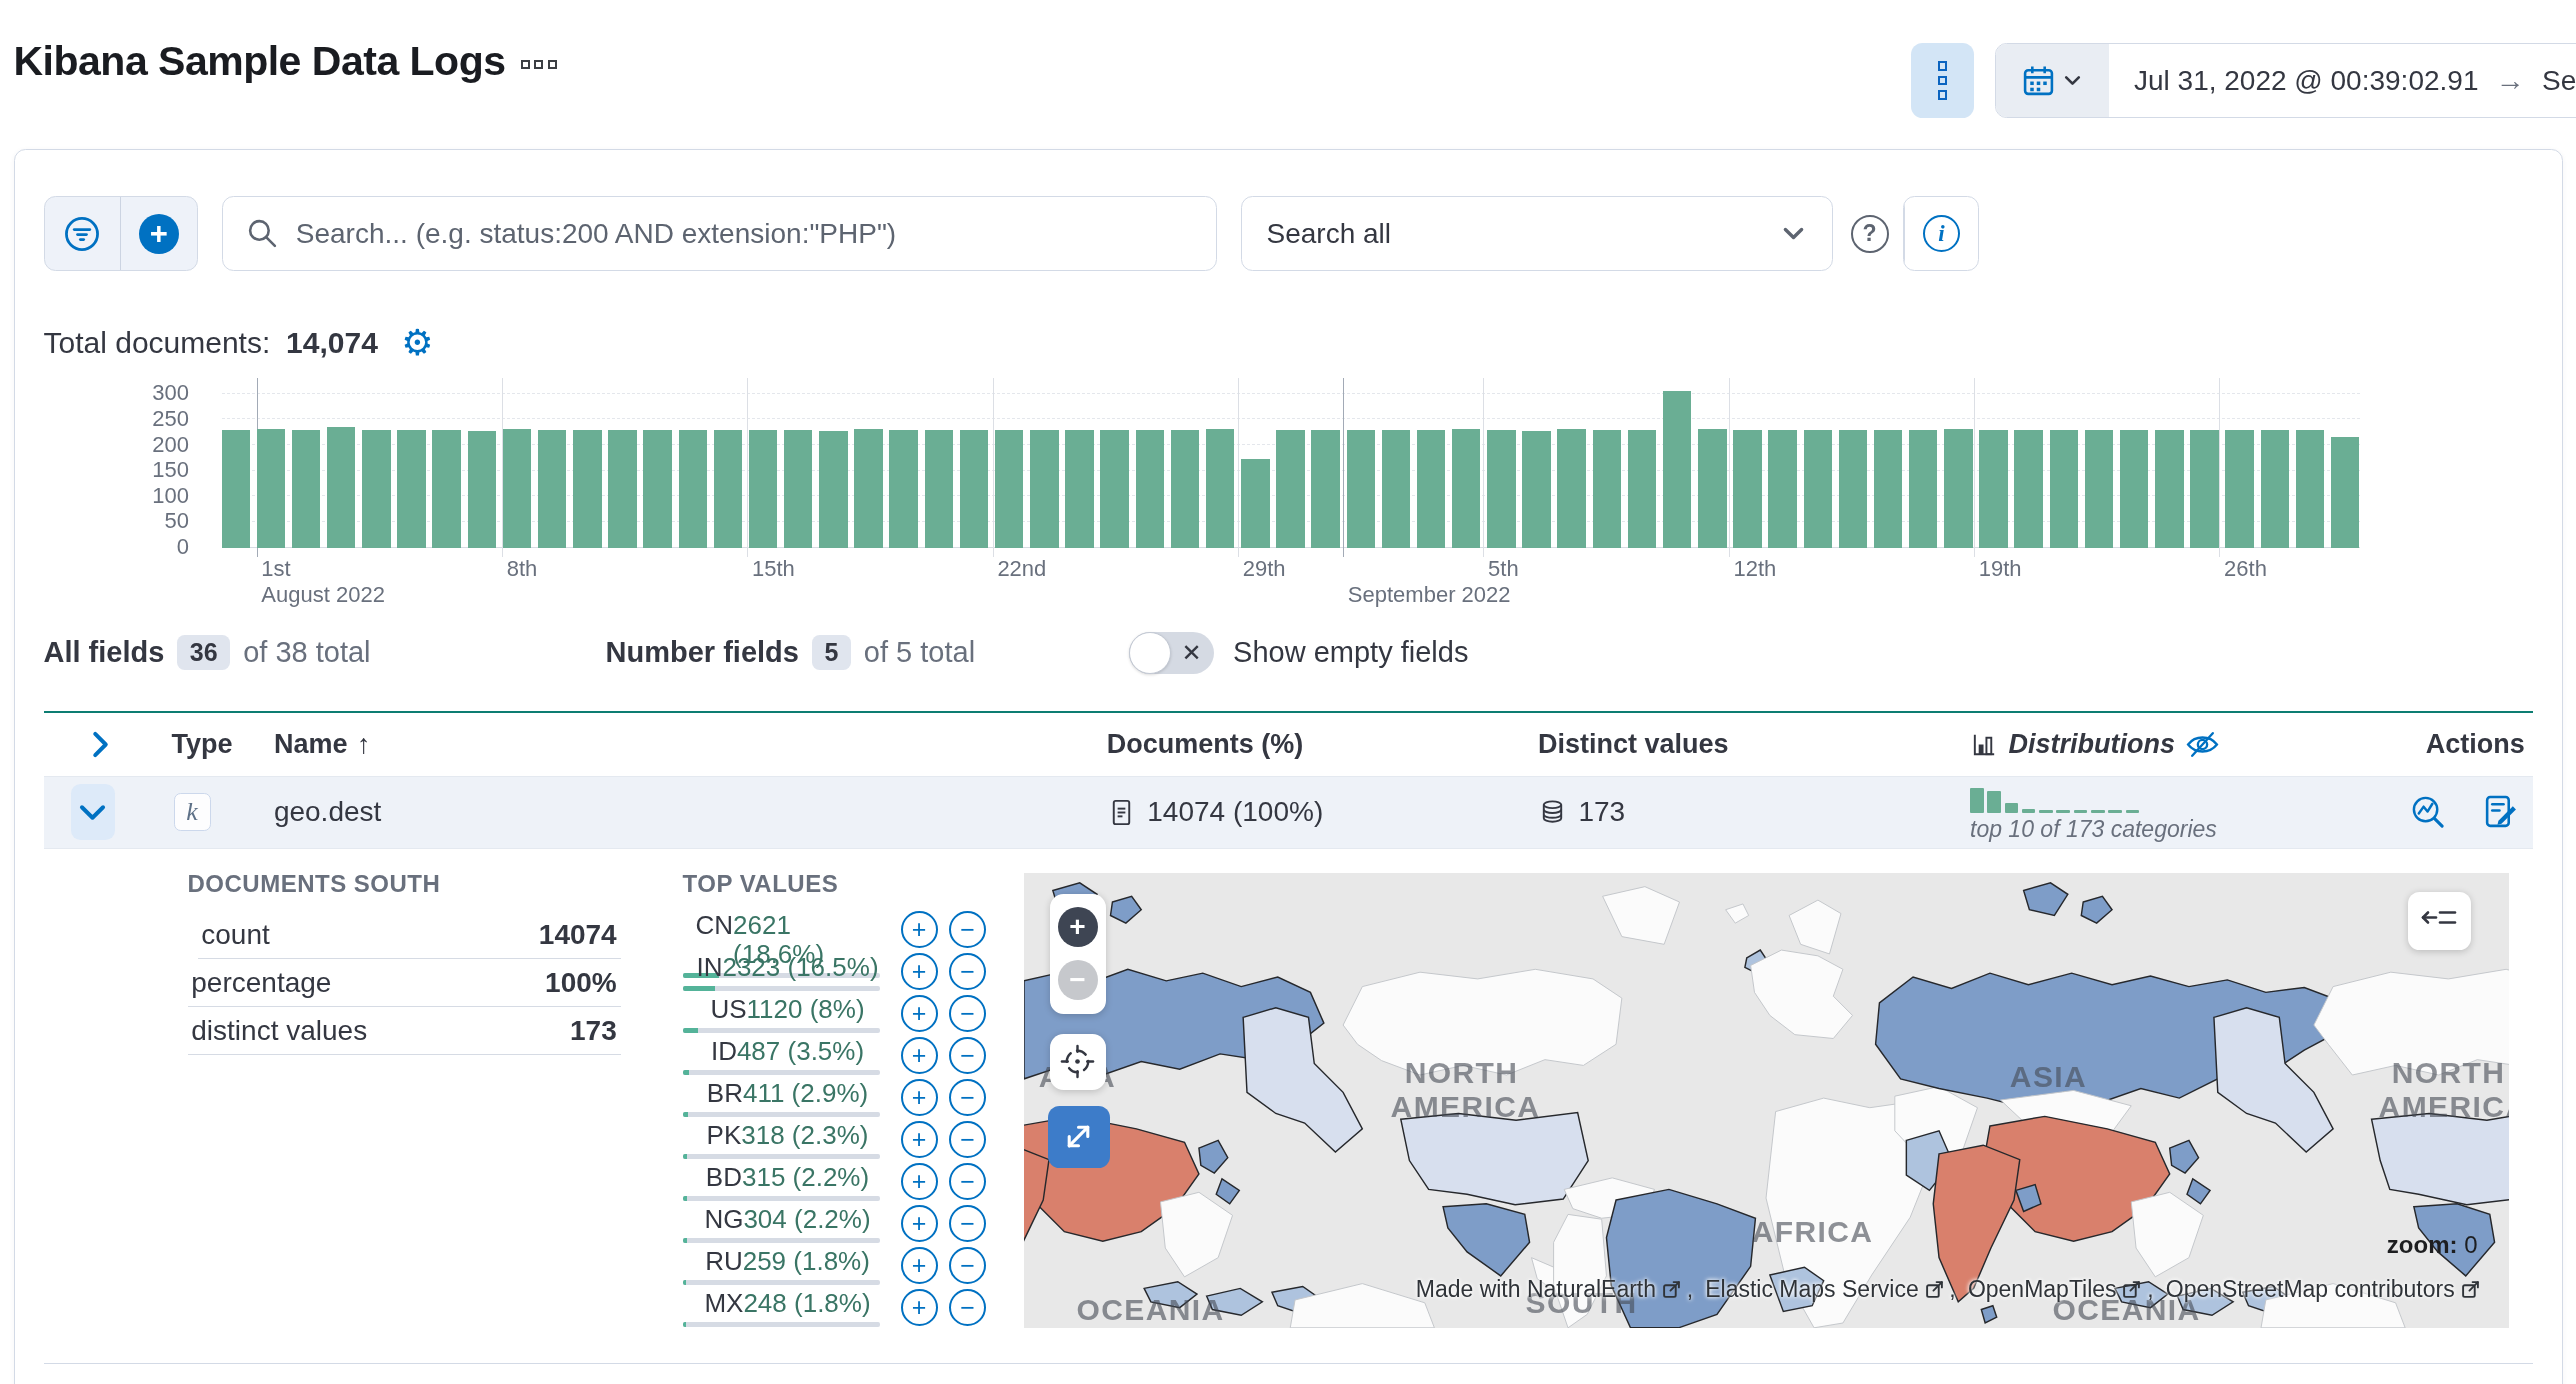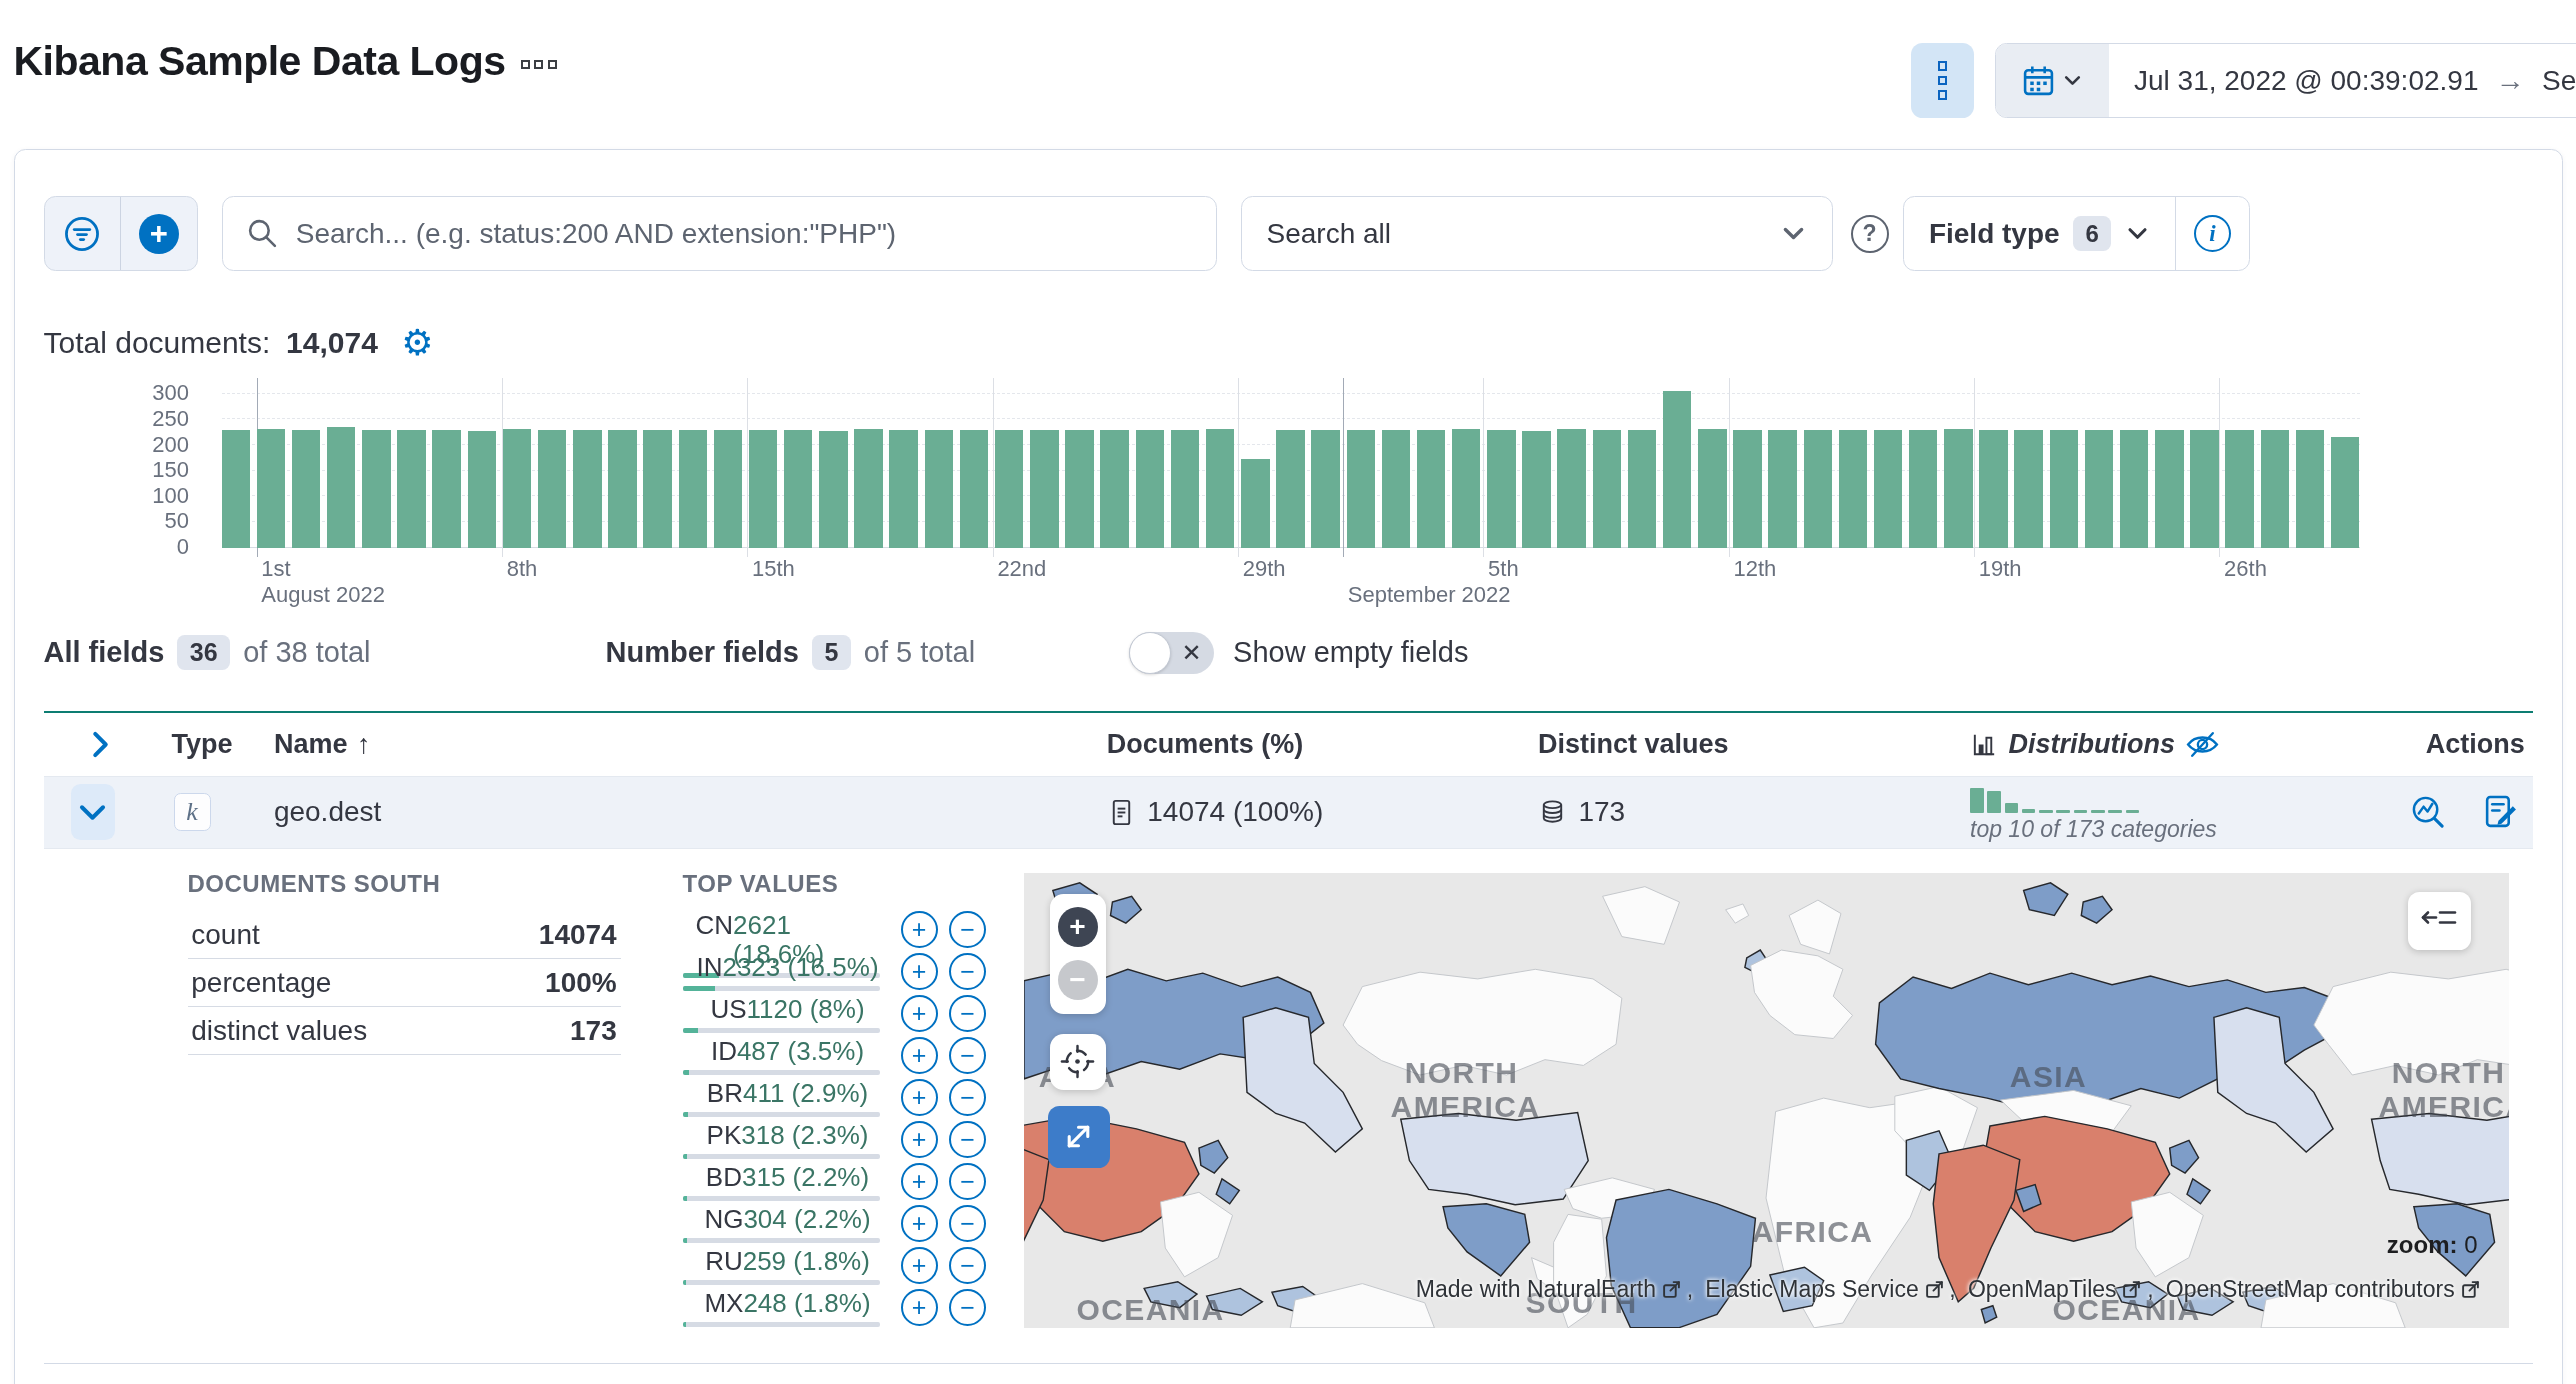--- a/index.html
+++ b/index.html
@@ -123,21 +123,21 @@
   .minibars i{width:13.5px;background:var(--c-bar_green);display:block;border-radius:1px;}
   .mini-caption{font-size:23px;font-style:italic;color:var(--c-subdued);margin-top:2.9px;}
   .icon-btn{background:none;border:none;cursor:pointer;display:flex;align-items:center;padding:0;}
 
   
   .expanded{position:relative;height:514px;background:#fff;}
   .sec-title{font-size:24px;font-weight:700;color:var(--c-subdued);letter-spacing:0.5px;}
   .stats{position:absolute;left:144px;top:21px;width:433px;}
   .stat-row{display:flex;justify-content:space-between;align-items:center;height:48px;border-bottom:1.9px solid #d6dbe4;
     font-size:28px;padding:0 3.8px;}
-  .stat-row:first-of-type{margin-top:13.5px;}
+  .stat-row:first-of-type{margin-top:13.5px;margin-left:10px;}
   .stat-row b{font-weight:700;}
   .topvals{position:absolute;left:639px;top:21px;width:317px;}
   .tv-list{margin-top:13.5px;}
   .tv-row{display:flex;align-items:flex-start;height:42px;}
   .tv-text{width:197px;}
   .tv-line{display:flex;justify-content:center;font-size:26px;line-height:1.1;margin-left:13px;}
   .tv-val{color:var(--c-teal_text);}
   .tv-bar{height:4.8px;background:#d6dbe4;margin-top:4.8px;border-radius:1.9px;overflow:hidden;}
   .tv-bar i{display:block;height:100%;background:var(--c-teal_fill);}
   .tv-btn{margin-left:21px;width:37px;height:37px;border-radius:50%;border:2.4px solid var(--c-primary);
@@ -251,27 +251,20 @@
         <span>Search all</span>
         <svg width="27" height="27" viewBox="0 0 20 20" fill="none" stroke="#5d6470" stroke-width="2.5" stroke-linecap="round" stroke-linejoin="round">
           <polyline points="4,7 10,13 16,7"></polyline>
         </svg>
       </div>
 
       <span class="help-circle">?</span>
 
 
       <div class="group-fieldtype">
-        <button class="ft-main">
-          <span>Field type</span>
-          <span class="badge-gray">6</span>
-          <svg width="25" height="25" viewBox="0 0 20 20" fill="none" stroke="#343741" stroke-width="2.5" stroke-linecap="round" stroke-linejoin="round">
-            <polyline points="4,7 10,13 16,7"></polyline>
-          </svg>
-        </button>
         <span class="ft-div"></span>
         <button class="ft-info">
           <span class="info-circle">i</span>
         </button>
       </div>
     </div>
 
     <div class="total-row">
       <span>Total documents:</span>
       <b>14,074</b>

